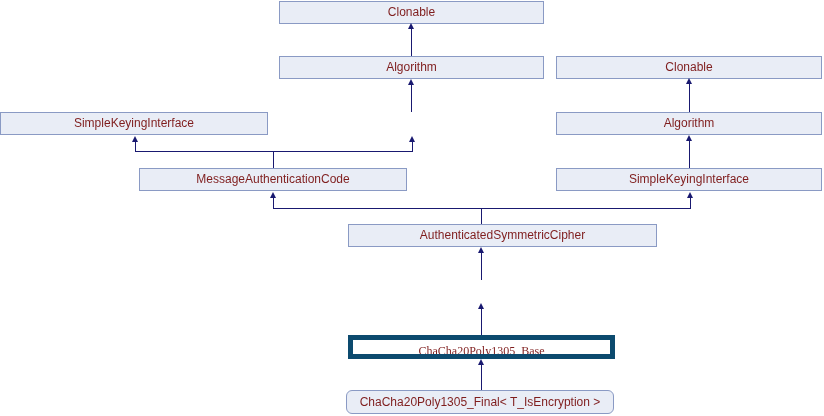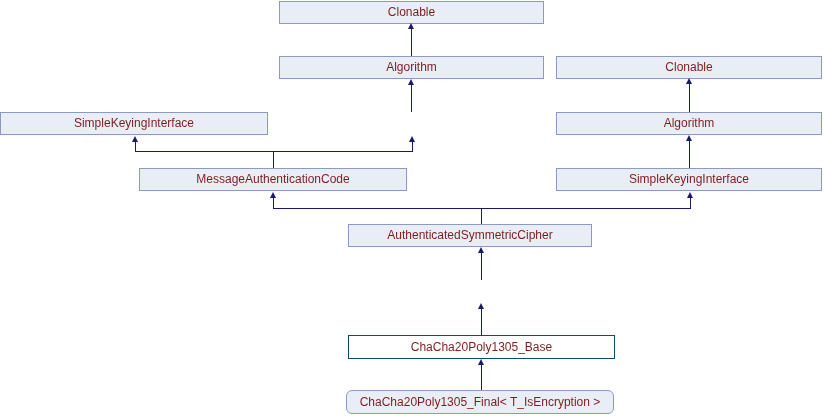--- a/index.html
+++ b/index.html
@@ -19,21 +19,22 @@
     border: 1px solid #8a9ac4;
     color: #7f1d1d;
     font-size: 12px;
     line-height: 21px;
     text-align: center;
     white-space: nowrap;
     overflow: hidden;
   }
   .node.highlight {
     background: #ffffff;
-    border: 1px solid #0c4a6e;
+    border: 5px solid #0c4a6e;
+    font-family: Liberation Serif, serif;
   }
   .vline {
     position: absolute;
     width: 1px;
     background: #191970;
   }
   .hline {
     position: absolute;
     height: 1px;
     background: #191970;
@@ -49,21 +50,21 @@
 
   
   #n-clonable-top        { left: 279px; top: 1px;   width: 265px; }
   #n-algorithm-center    { left: 279px; top: 56px;  width: 265px; }
   #n-simple-keying       { left: 0px;   top: 112px; width: 268px; }
   #n-hash-transformation { left: 279px; top: 112px; width: 265px; }
   #n-clonable-right      { left: 556px; top: 56px;  width: 266px; }
   #n-algorithm-right     { left: 556px; top: 112px; width: 266px; }
   #n-mac                 { left: 139px; top: 168px; width: 268px; }
   #n-stream              { left: 556px; top: 168px; width: 266px; }
-  #n-asc                 { left: 348px; top: 224px; width: 244px; }
+  #n-asc                 { left: 348px; top: 224px; width: 309px; }
   #n-ascbase             { left: 348px; top: 280px; width: 267px; }
   #n-chacha-base         { left: 348px; top: 335px; width: 267px; height: 24px; line-height: 22px; }
   #n-chacha-final        { left: 346px; top: 390px; width: 268px; height: 24px; line-height: 22px; border-radius: 6px; }
 </style>
 </head>
 <body>
 
 <div id="diagram">
 
   <div class="node" id="n-clonable-top">Clonable</div>

